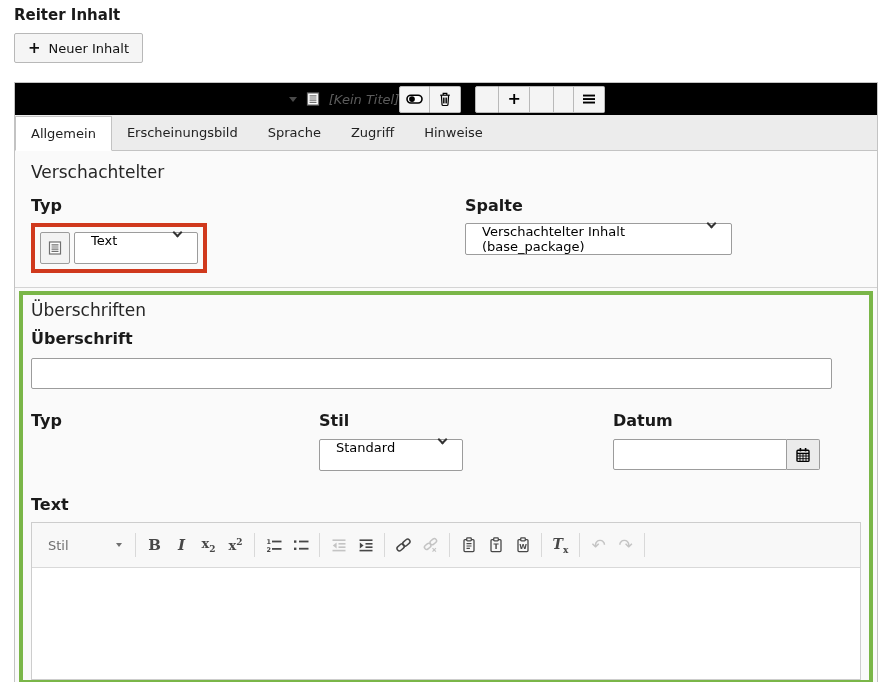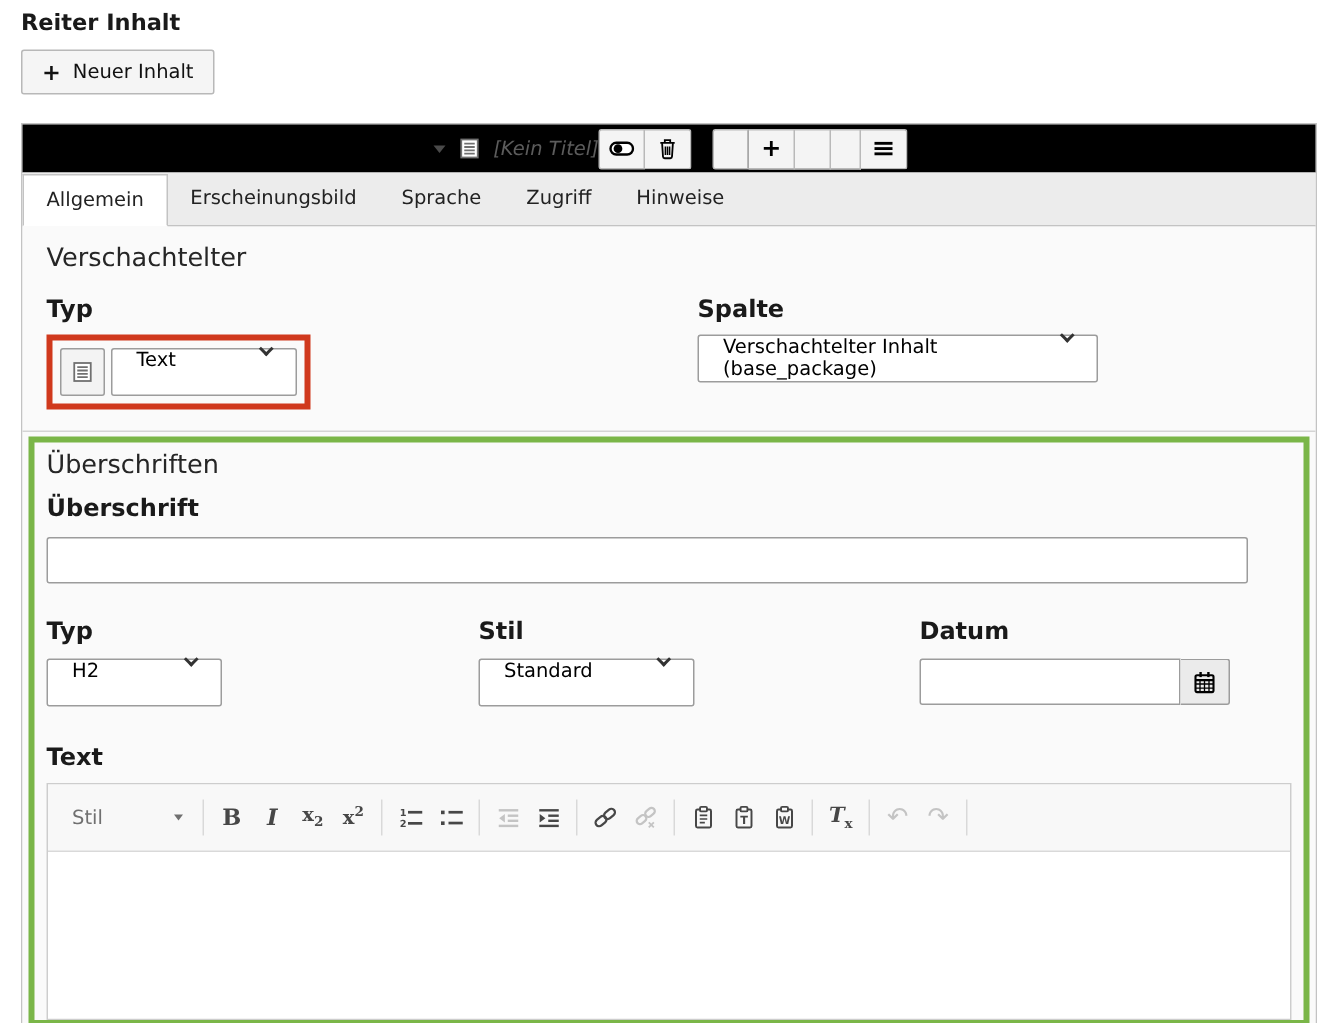--- a/index.html
+++ b/index.html
@@ -257,24 +257,20 @@
 
       <div class="green-box">
         <h3 class="section-heading">Überschriften</h3>
 
         <label class="field-label" style="margin-top:8px;">Überschrift</label>
         <input class="uberschrift-input" type="text" value="" style="">
 
         <div class="cols3" style="margin-top:22px;">
           <div class="c1">
             <label class="field-label">Typ</label>
-            <div class="select h2-select">
-              <span>H2</span>
-              <span class="chev"></span>
-            </div>
           </div>
           <div class="c2">
             <label class="field-label">Stil</label>
             <div class="select stil-select">
               <span>Standard</span>
               <span class="chev"></span>
             </div>
           </div>
           <div class="c3">
             <label class="field-label">Datum</label>

